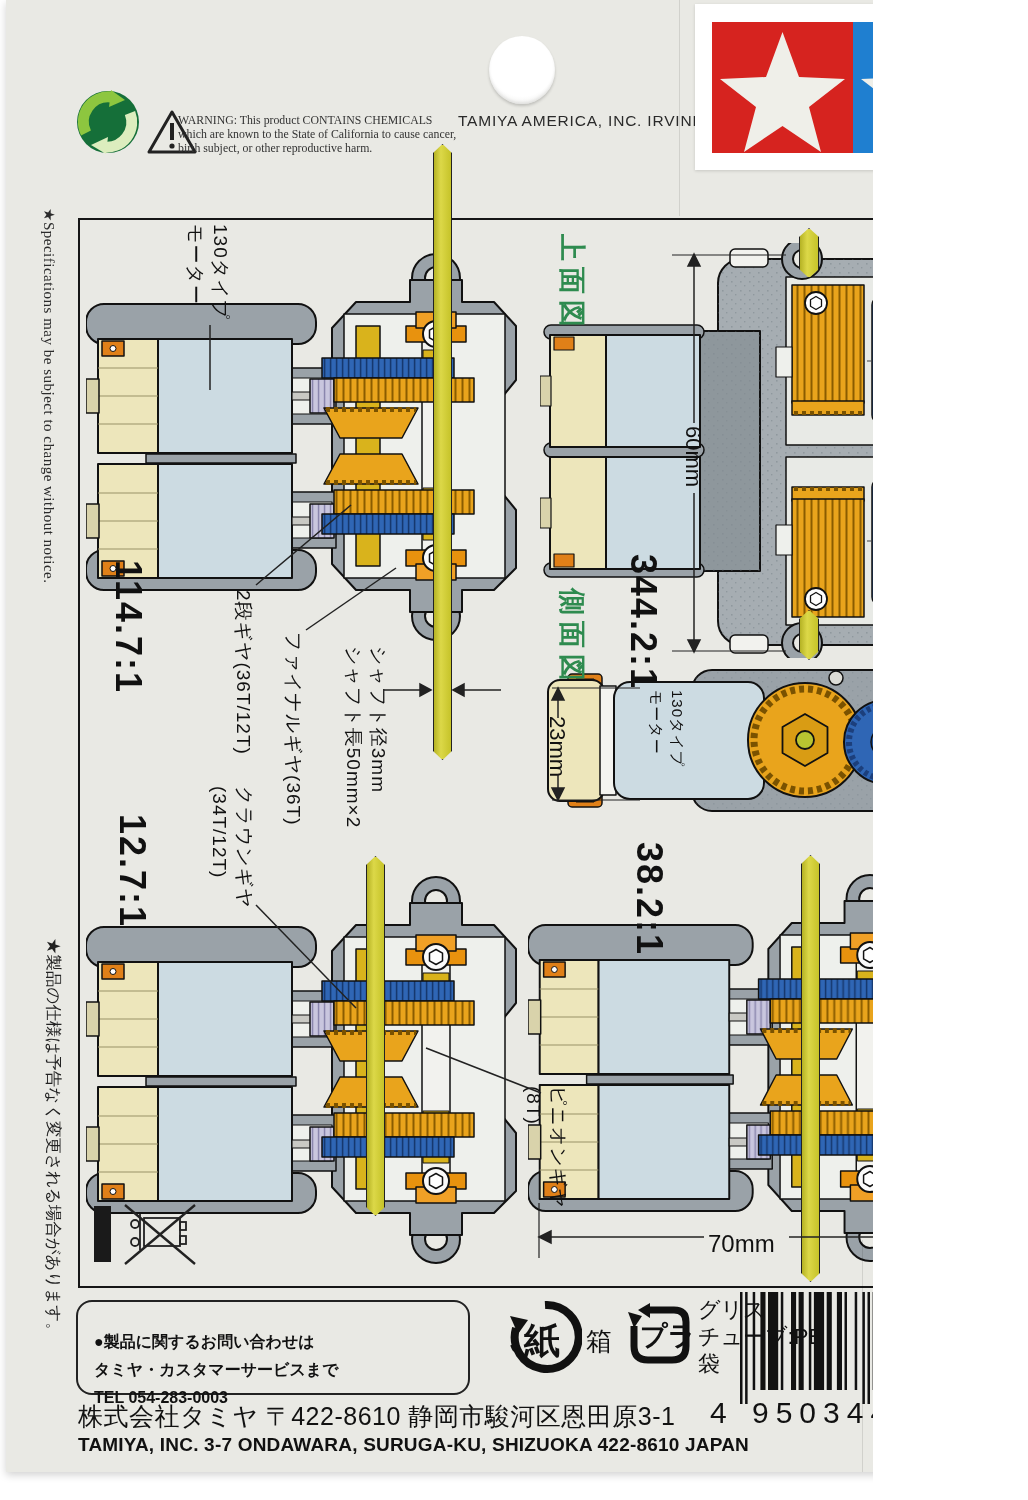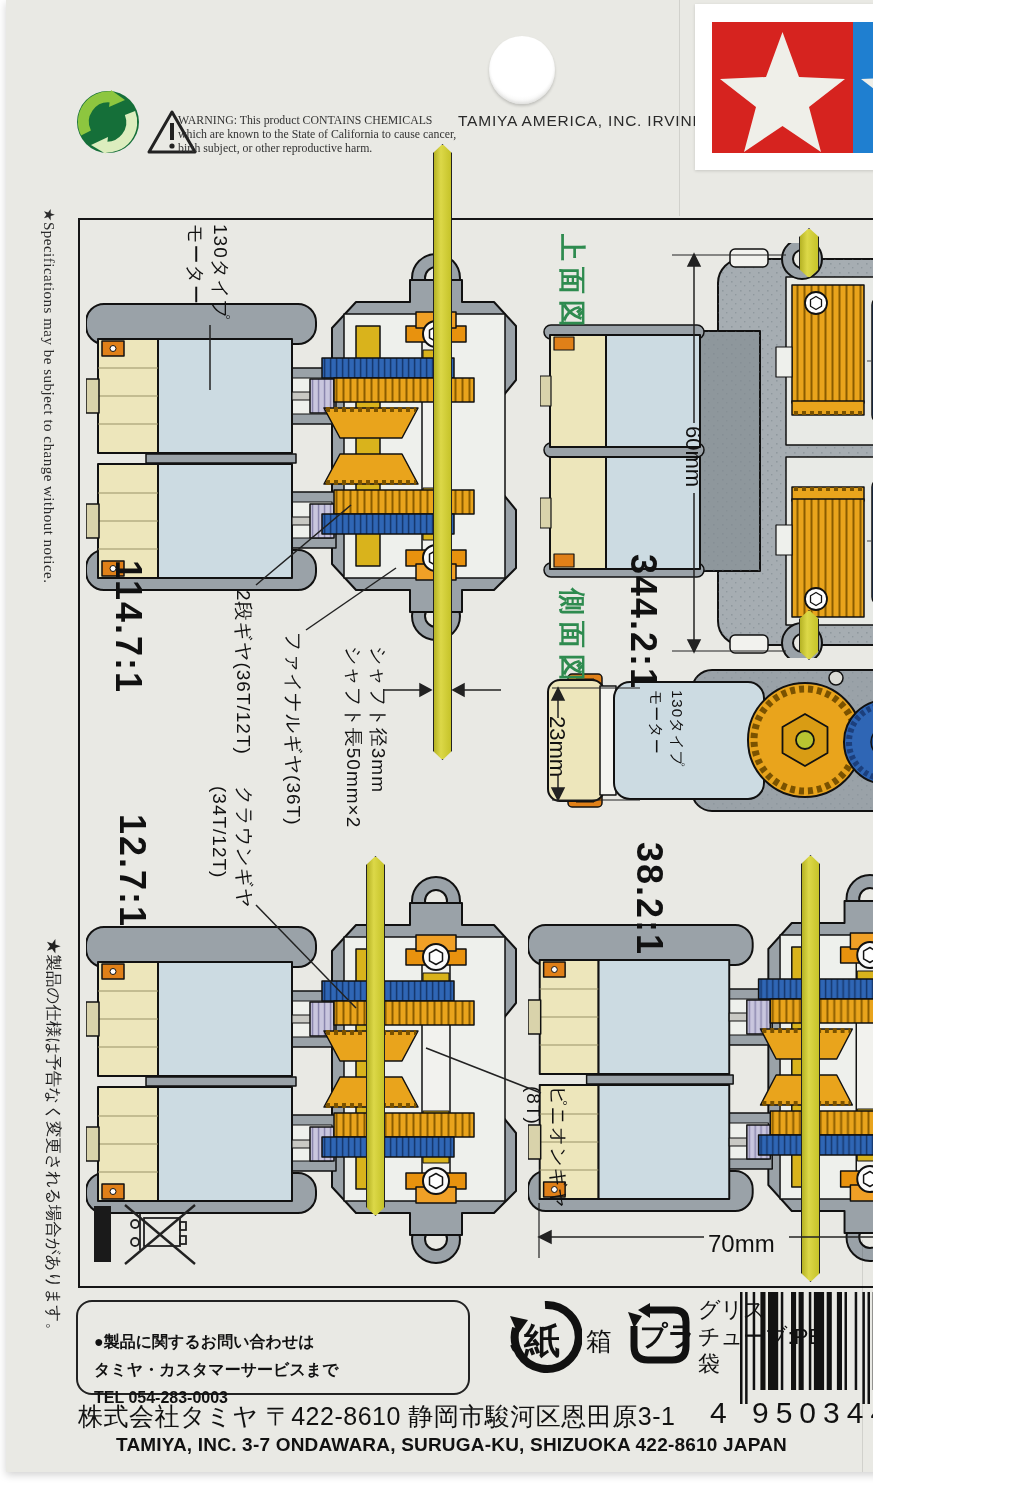--- a/index.html
+++ b/index.html
@@ -542,18 +542,18 @@
           <rect x="263.5" y="0" width="5.1" height="98" fill="#111"></rect>
           <rect x="271.2" y="0" width="5.1" height="98" fill="#111"></rect>
           <rect x="278.8" y="0" width="2.5" height="112" fill="#111"></rect>
         </svg>
       <span class="abs bc-digit" style="left:4px;top:104px;letter-spacing:0;">4</span>
       <span class="abs bc-digit" style="left:46px;top:104px;">950344</span>
       <span class="abs bc-digit" style="left:178px;top:104px;">960804</span>
     </div>
 
     <div class="abs addr-jp" style="left:72px;top:1400px;">株式会社タミヤ 〒422-8610 静岡市駿河区恩田原3-1</div>
-    <div class="abs addr-en" style="left:72px;top:1434px;margin-left:38px;">TAMIYA, INC. 3-7 ONDAWARA, SURUGA-KU, SHIZUOKA 422-8610 JAPAN</div>
+    <div class="abs addr-en" style="left:72px;top:1434px;">TAMIYA, INC. 3-7 ONDAWARA, SURUGA-KU, SHIZUOKA 422-8610 JAPAN</div>
 
     <div class="crease" style="left:856px;top:1240px;height:232px;"></div>
     <div class="edge-right"></div>
   </div>
 </div>
 
 </body></html>

